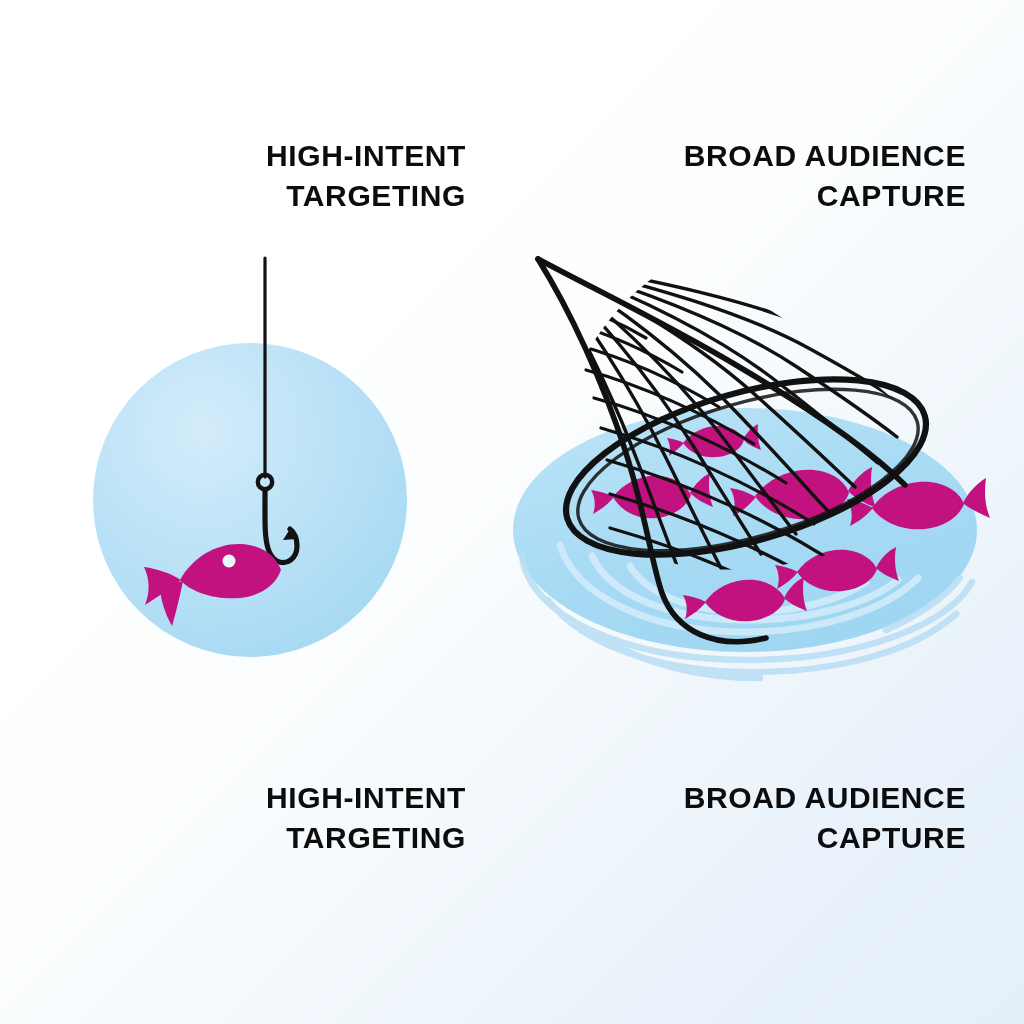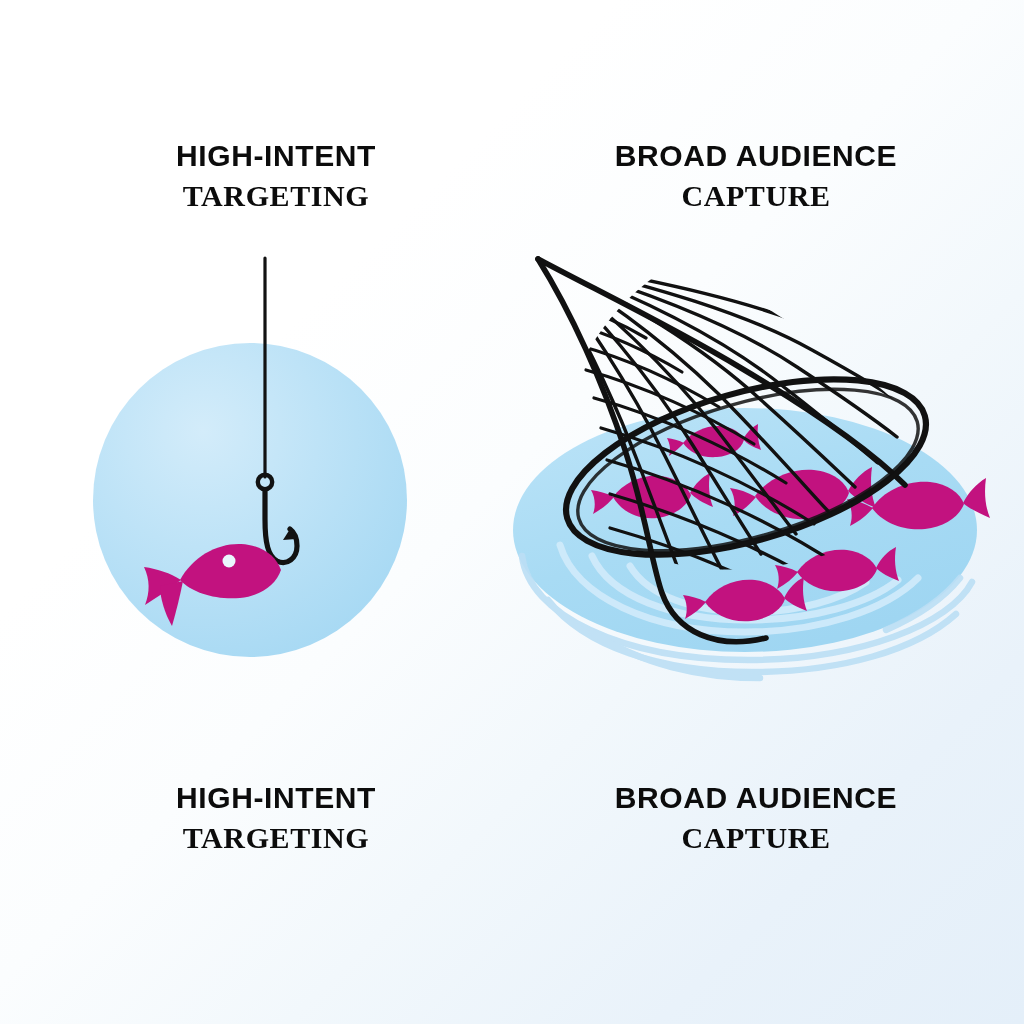--- a/index.html
+++ b/index.html
@@ -23,30 +23,30 @@
         #ffffff 30%,
         #fbfdfe 48%,
         #f2f8fc 64%,
         #e9f2fa 82%,
         #e4eff9 100%);
     overflow: hidden;
   }
   
   .caption {
     position: absolute;
-    text-align: center;
+    text-align: right;
     color: #0c0c0c;
     font-weight: 700;
     font-size: 30px;
     letter-spacing: 0.6px;
     line-height: 1.33;
     text-transform: uppercase;
     user-select: none;
   }
-  .caption .l2 { display: block; font-family: Liberation Serif, serif; }
+  .caption .l2 { display: block; }
 
   #title-left-top   { left: 86px;  top: 136px; width: 380px; }
   #title-right-top  { left: 546px; top: 136px; width: 420px; }
   #title-left-bot   { left: 86px;  top: 778px; width: 380px; }
   #title-right-bot  { left: 546px; top: 778px; width: 420px; }
 
   
   .illu {
     position: absolute;
     left: 0;

